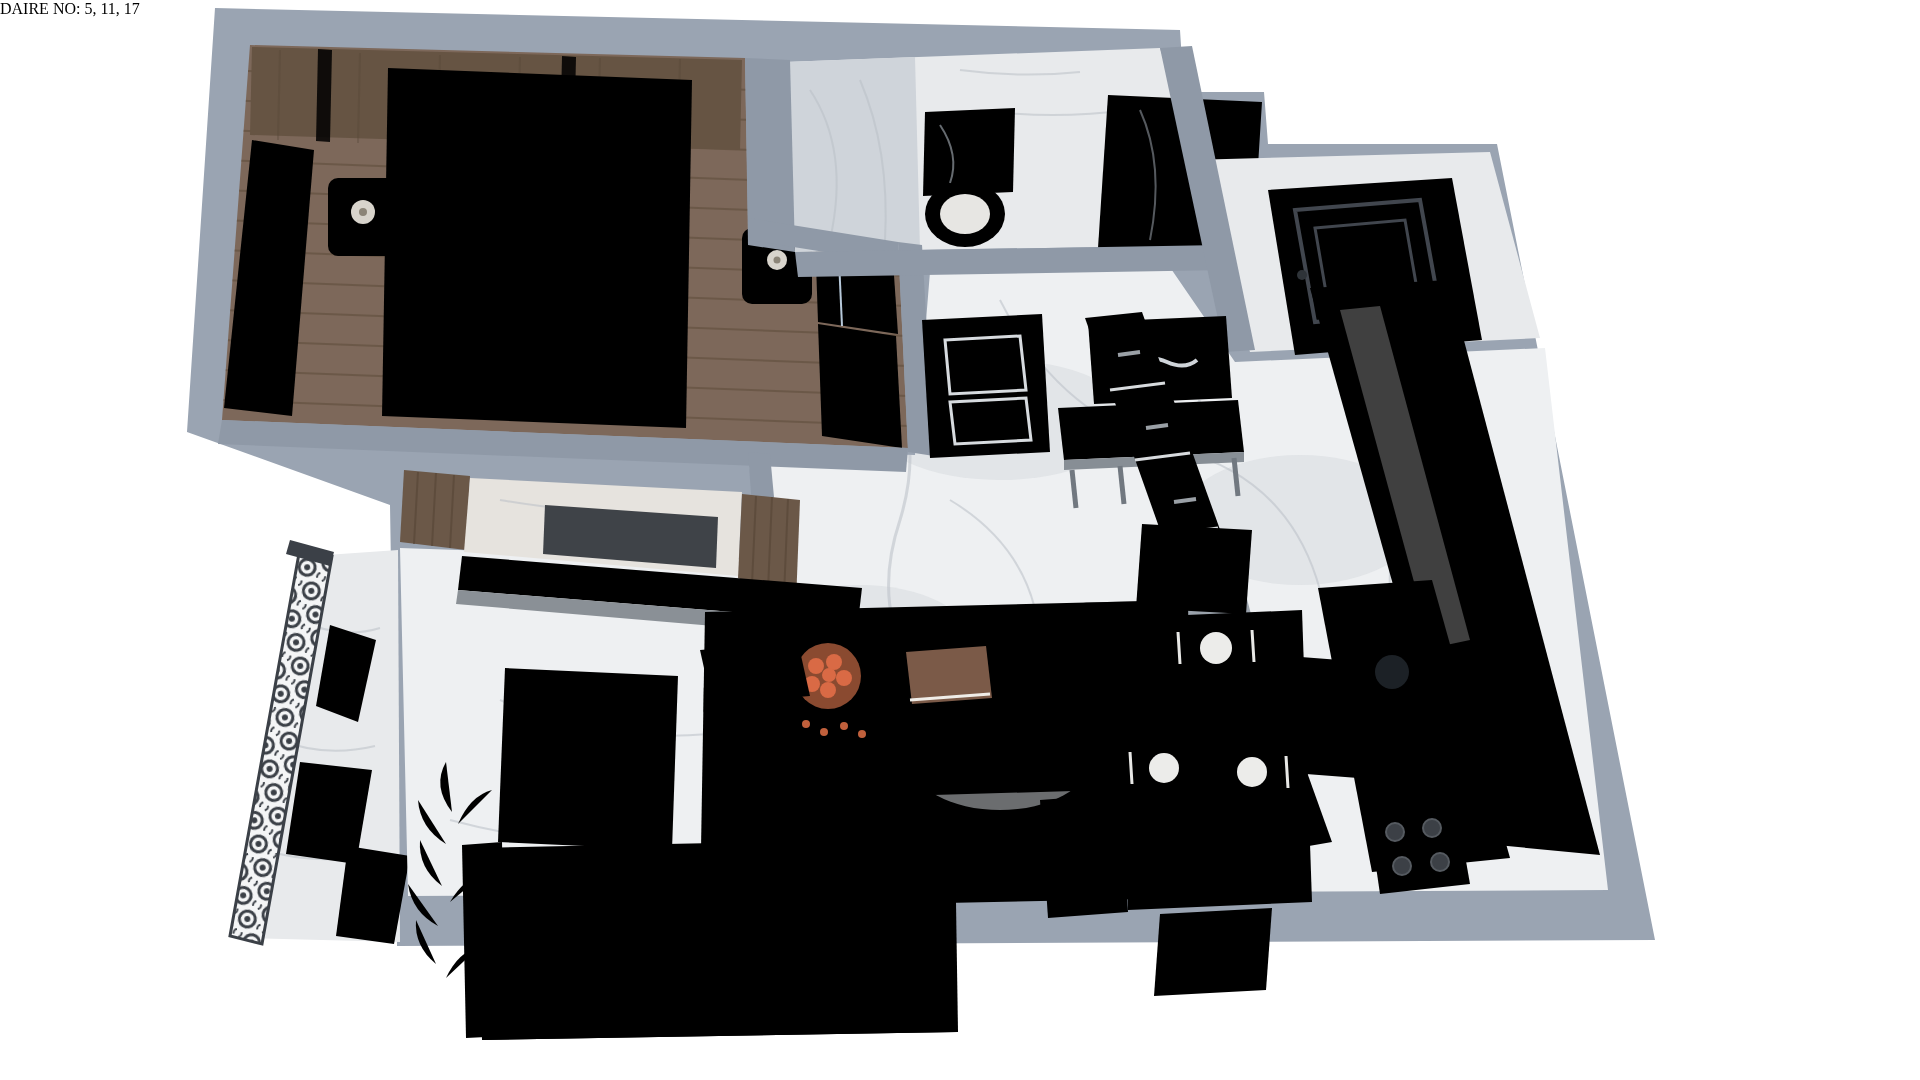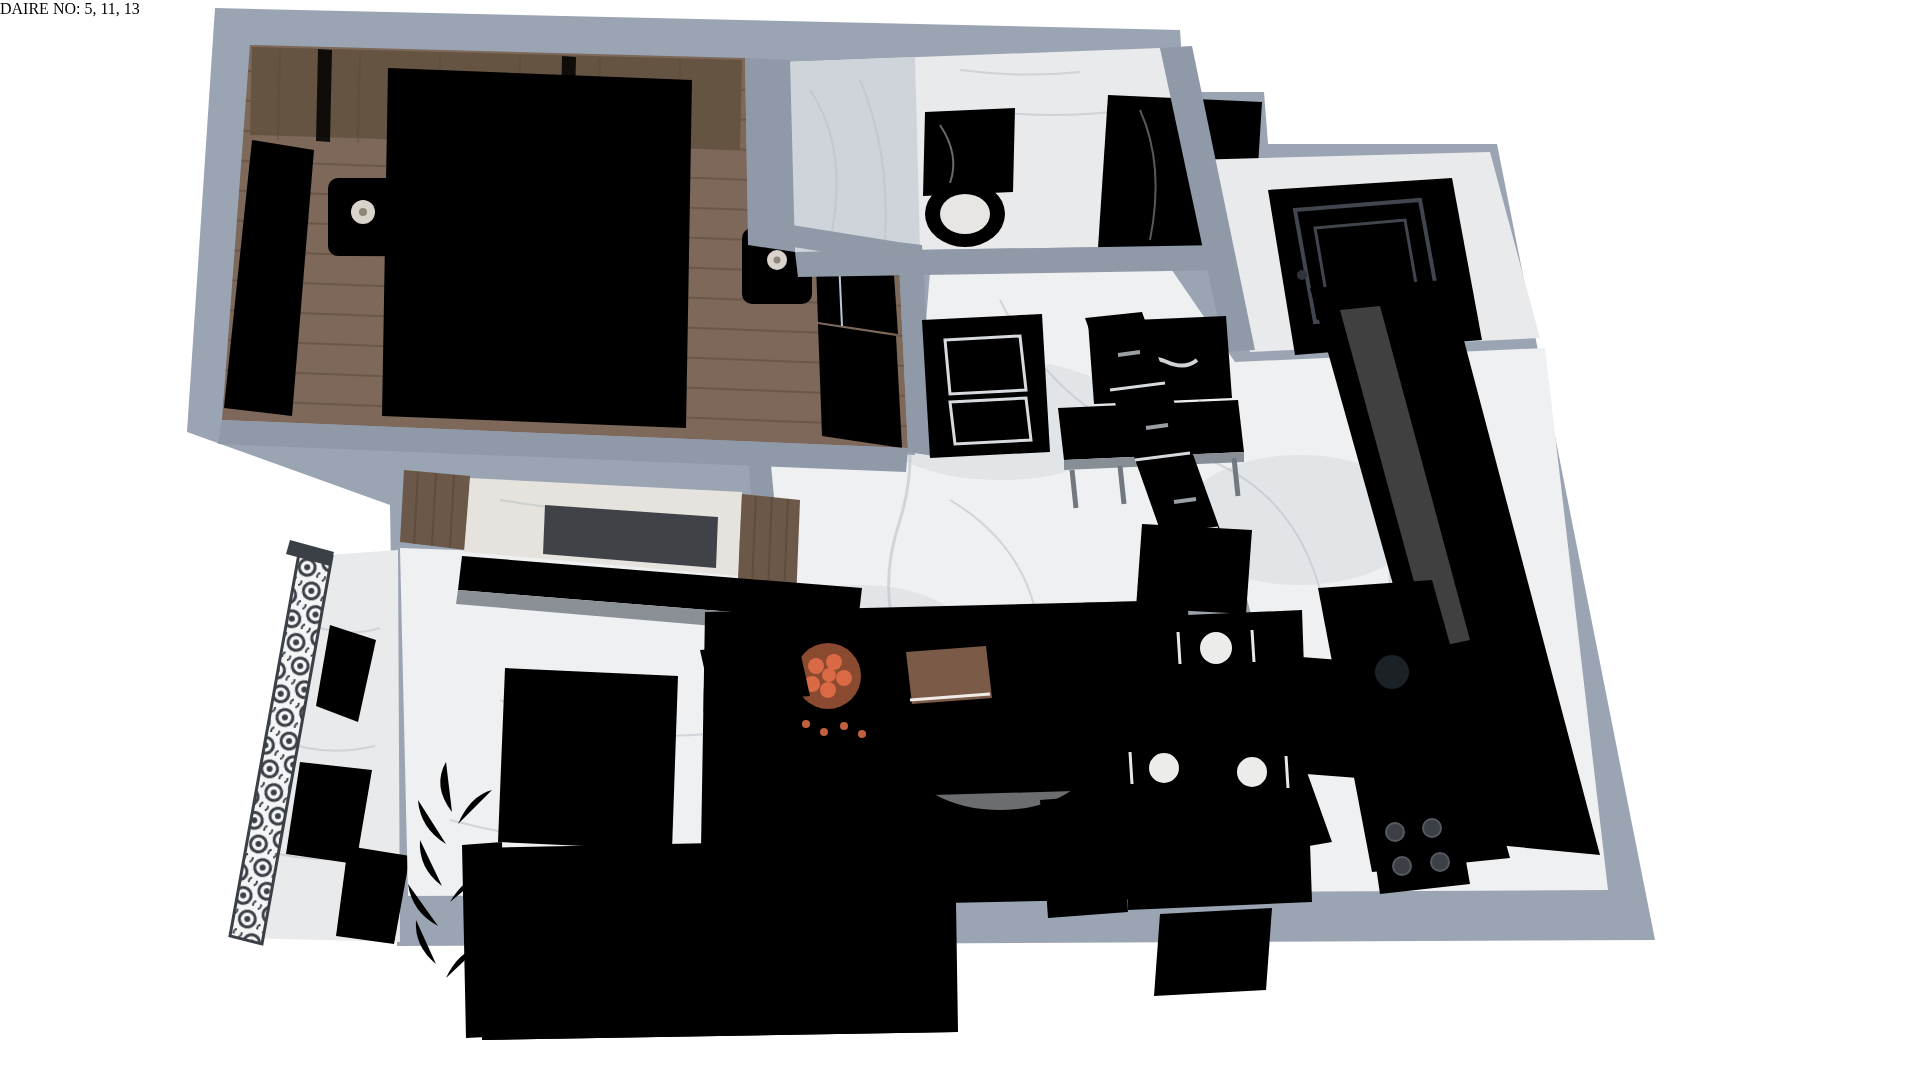--- a/index.html
+++ b/index.html
@@ -437,14 +437,14 @@
     </g>
   </g>
 
   <g class="edge" opacity=".9">
     <polyline points="408,896 1608,890" fill="none"></polyline>
     <polyline points="1545,348 1608,890" fill="none"></polyline>
     <polyline points="222,420 908,448" fill="none"></polyline>
   </g>
 </svg>
 
-<div class="caption">DAIRE NO: 5, 11, 13</div>
+<div class="caption">DAIRE NO: 5, 11, 17</div>
 </div>
 
 </body></html>

